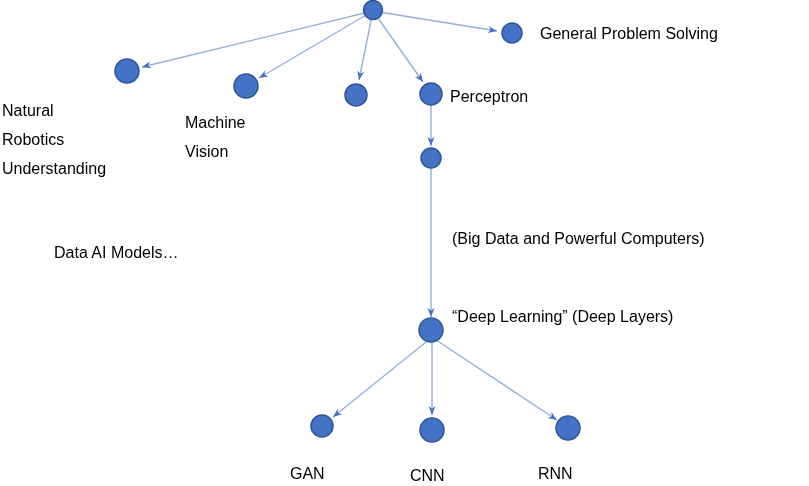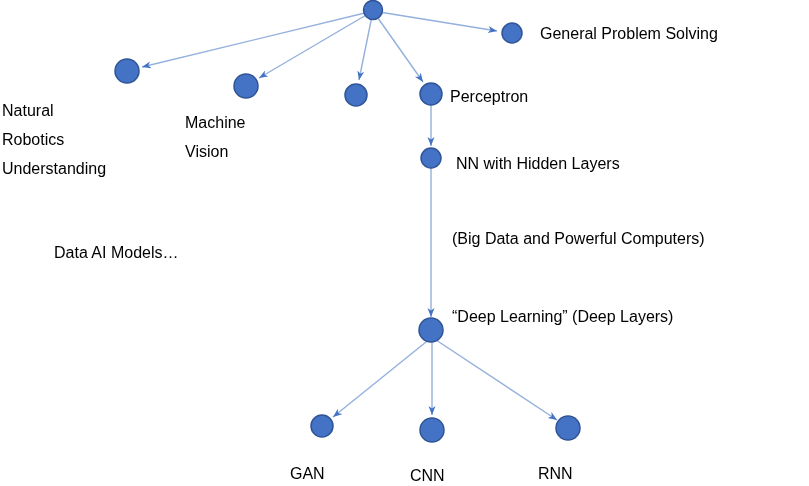--- a/index.html
+++ b/index.html
@@ -87,21 +87,20 @@
   <div class="label" style="left:2px; top:96px;">Natural
 Robotics
 Understanding</div>
 
   <div class="label" style="left:185px; top:108px;">Machine
 Vision</div>
 
 
   <div class="label single" style="left:450px; top:84px;">Perceptron</div>
 
-  <div class="label single" style="left:456px; top:151px;">NN with Hidden Layers</div>
 
   <div class="label single" style="left:452px; top:226px;">(Big Data and Powerful Computers)</div>
 
   <div class="label single" style="left:452px; top:304px;">“Deep Learning” (Deep Layers)</div>
 
   <div class="label single" style="left:54px; top:240px;">Data AI Models…</div>
 
   <div class="label single" style="left:290px; top:461px;">GAN</div>
 
   <div class="label single" style="left:410px; top:463px;">CNN</div>

